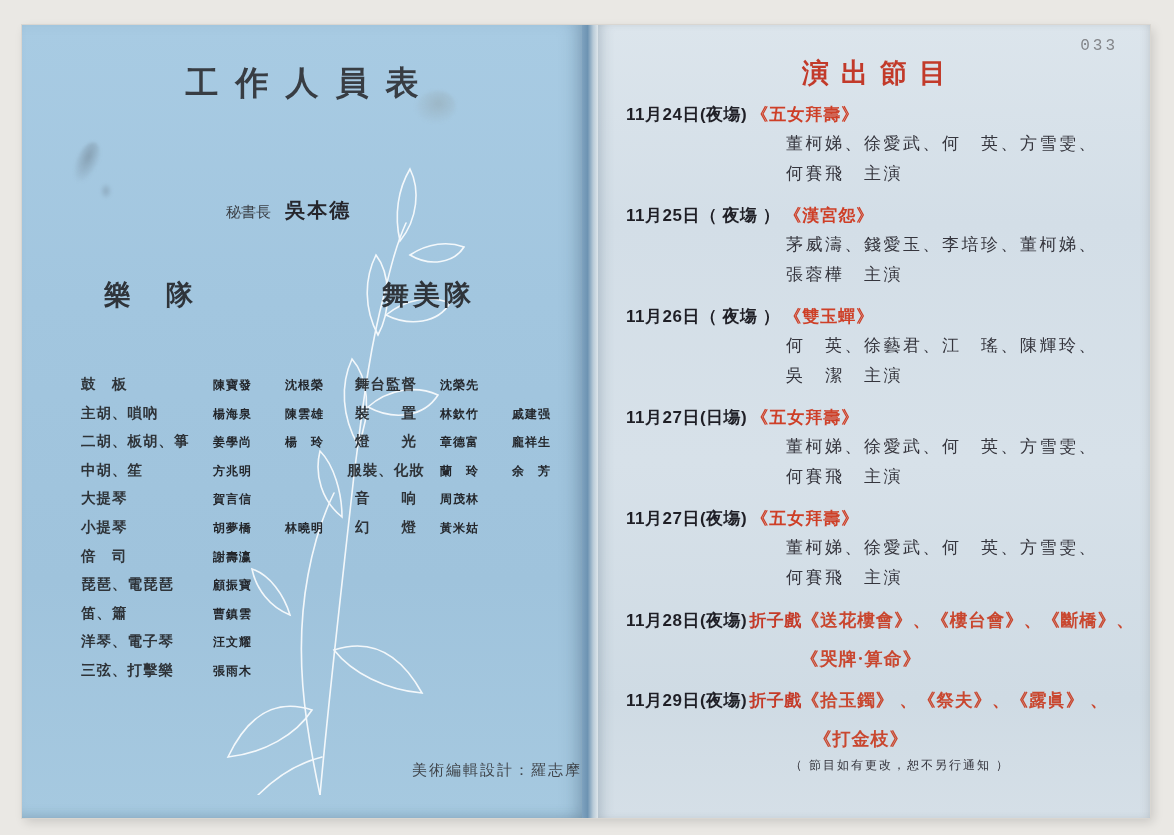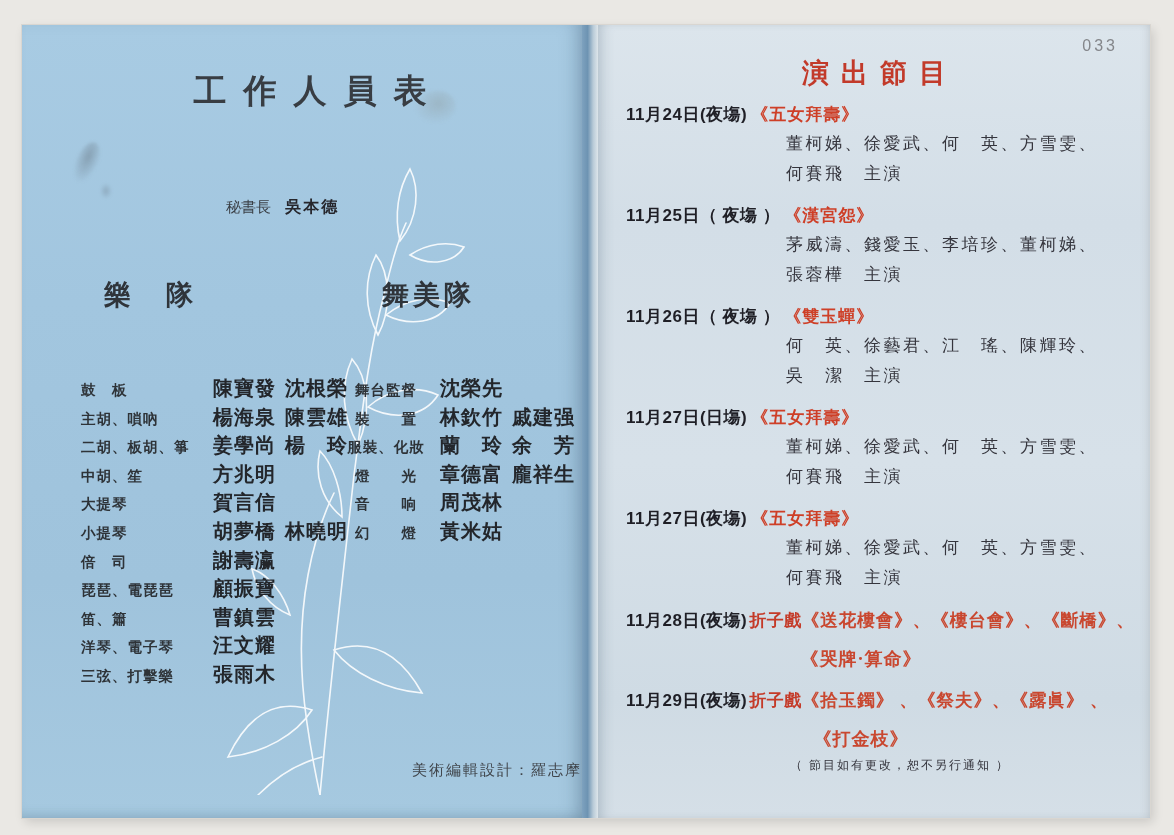--- a/index.html
+++ b/index.html
@@ -28,58 +28,58 @@
   }
   .page.right{
     width:552px;height:100%;
     background:linear-gradient(180deg,#dce5ec 0%,#d3dee7 25%,#d7e1e9 55%,#cfdbe4 85%,#d5dfe7 100%);
     box-shadow:inset 10px 0 14px -8px rgba(60,85,105,.30), inset -6px 0 8px -5px rgba(120,120,120,.25);
     color:#26262c;
   }
   .left-title{
     position:absolute;top:36px;left:0;width:100%;
     text-align:center;font-size:33px;font-weight:600;
-    letter-spacing:17px;text-indent:17px;color:#383d43;margin:8px;
+    letter-spacing:17px;text-indent:17px;color:#383d43;margin:0;
   }
   .secretary{position:absolute;left:204px;top:172px;font-size:15px;color:#3a3f45;}
-  .secretary b{font-family:"Liberation Serif",serif;font-size:16px;font-weight:700;color:#26262c;margin-left:10px;letter-spacing:2px;}
+  .secretary b{font-family:"Liberation Serif",serif;font-size:20px;font-weight:700;color:#26262c;margin-left:10px;letter-spacing:2px;}
   .crew-header{
     position:absolute;margin:0;font-size:27px;font-weight:700;color:#2f343a;letter-spacing:4px;
   }
   #orch-header{left:82px;top:252px;}
   #stage-header{left:360px;top:252px;}
   .crew-block{position:absolute;top:350px;}
   #orch-rows{left:26px;margin-left:33px;}
   #stage-rows{left:310px;}
   .crew-row{display:flex;align-items:baseline;height:28.6px;}
   .crew-row .role{
     width:132px;font-size:14.5px;font-weight:700;color:#2e3338;letter-spacing:1px;flex:none;
   }
   #stage-rows .crew-row .role{width:108px;text-align:center;}
   .crew-row .cname{
     width:72px;flex:none;font-family:"Liberation Serif",serif;
-    font-size:20px;font-weight:700;color:#23262b;letter-spacing:1px;
+    font-size:12px;font-weight:700;color:#23262b;letter-spacing:1px;
   }
   .art-credit{
     position:absolute;left:0;top:736px;width:100%;text-align:right;
     font-size:15px;color:#41464c;letter-spacing:2px;
   }
   
   .flower{position:absolute;left:150px;top:120px;pointer-events:none;}
   .smudge{position:absolute;border-radius:50%;filter:blur(1.5px);}
   .smudge.s1{left:54px;top:116px;width:22px;height:44px;transform:rotate(22deg);
     background:radial-gradient(ellipse at 45% 35%,rgba(85,95,105,.38),rgba(85,95,105,0) 70%);}
   .smudge.s2{left:78px;top:158px;width:12px;height:16px;
     background:radial-gradient(ellipse,rgba(85,95,105,.28),rgba(85,95,105,0) 70%);}
   .smudge.s3{left:392px;top:66px;width:42px;height:34px;transform:rotate(-15deg);
     background:radial-gradient(ellipse at 60% 40%,rgba(120,115,100,.22),rgba(120,115,100,0) 70%);}
   
   .page-number{
     position:absolute;top:12px;right:32px;
-    font-family:Liberation Sans, sans-serif;font-size:16px;letter-spacing:3px;color:#84868a;
+    font-family:Liberation Mono, monospace;font-size:16px;letter-spacing:3px;color:#84868a;
   }
   .right-title{
     position:absolute;top:30px;left:0;width:100%;margin:0;text-align:center;
     font-size:27px;font-weight:700;letter-spacing:12px;text-indent:12px;color:#c23a2a;
   }
   #entries{position:absolute;left:28px;right:14px;top:76px;}
   .entry{margin-bottom:13px;}
   .dline{font-size:17px;font-weight:700;color:#1f1f26;letter-spacing:.5px;line-height:28px;}
   .ptitle{color:#ce3f27;margin-left:4px;letter-spacing:1px;}
   .prefix{color:#c43a28;margin-left:2px;}
@@ -188,30 +188,30 @@
         <div class="crew-row">
           <span class="role">舞台監督</span>
           <span class="cname">沈榮先</span>
         </div>
         <div class="crew-row">
           <span class="role">裝　　置</span>
           <span class="cname">林欽竹</span>
           <span class="cname">戚建强</span>
         </div>
         <div class="crew-row">
+          <span class="role">燈　　光</span>
+          <span class="cname">章德富</span>
+          <span class="cname">龐祥生</span>
+        </div>
+        <div class="crew-row">
           <span class="role">服裝、化妝</span>
           <span class="cname">蘭　玲</span>
           <span class="cname">余　芳</span>
         </div>
         <div class="crew-row">
-          <span class="role">燈　　光</span>
-          <span class="cname">章德富</span>
-          <span class="cname">龐祥生</span>
-        </div>
-        <div class="crew-row">
           <span class="role">音　　响</span>
           <span class="cname">周茂林</span>
         </div>
         <div class="crew-row">
           <span class="role">幻　　燈</span>
           <span class="cname">黃米姑</span>
         </div>
       </div>
 
     <div class="art-credit">美術編輯設計：羅志摩</div>

